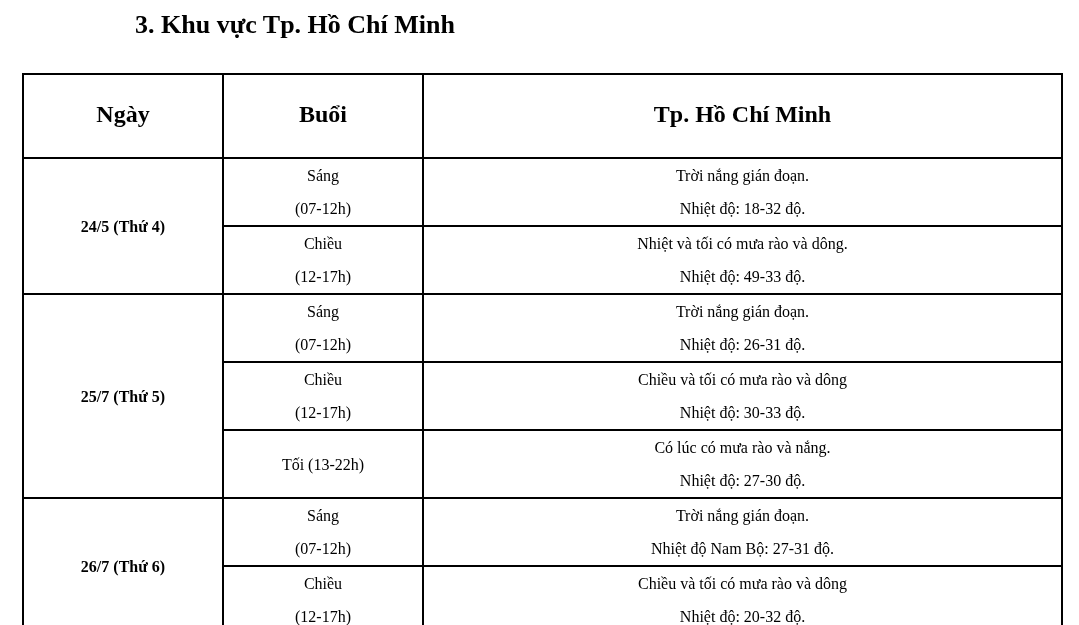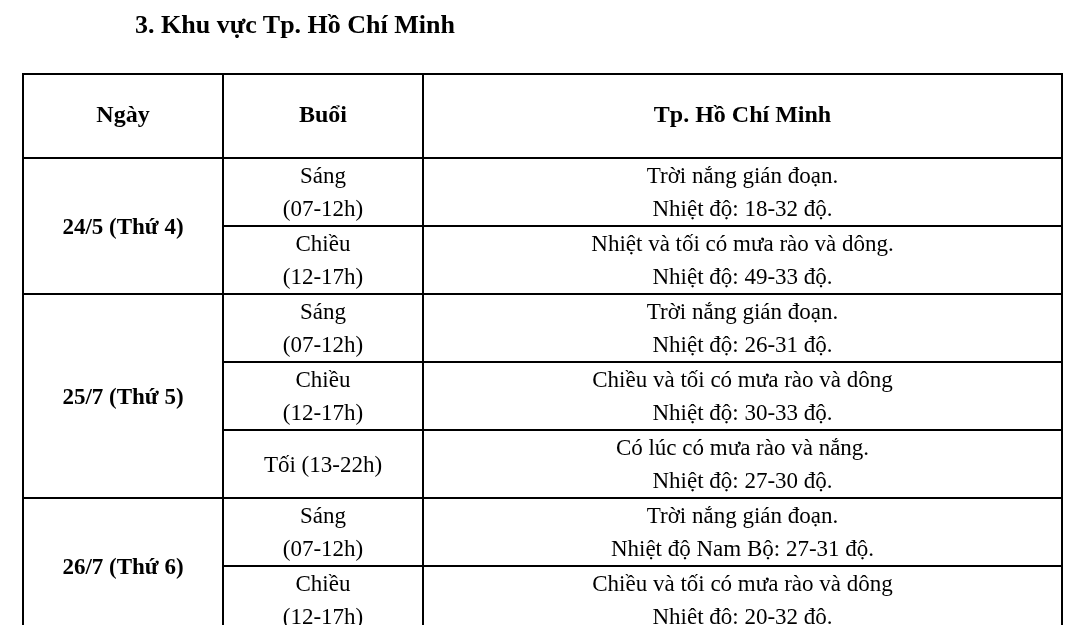--- a/index.html
+++ b/index.html
@@ -45,21 +45,21 @@
     height: 58px;
     vertical-align: top;
     padding-top: 24px;
     font-size: 24px;
     font-weight: bold;
     line-height: 30px;
   }
   table.forecast td {
     height: 66px;
     vertical-align: middle;
-    font-size: 23px;
+    font-size: 16px;
     line-height: 33px;
     margin-left: 48px;
   }
   td.day-cell {
     font-weight: bold;
     font-size: 24px;
   }
   .cell-line {
     white-space: nowrap;
   }

